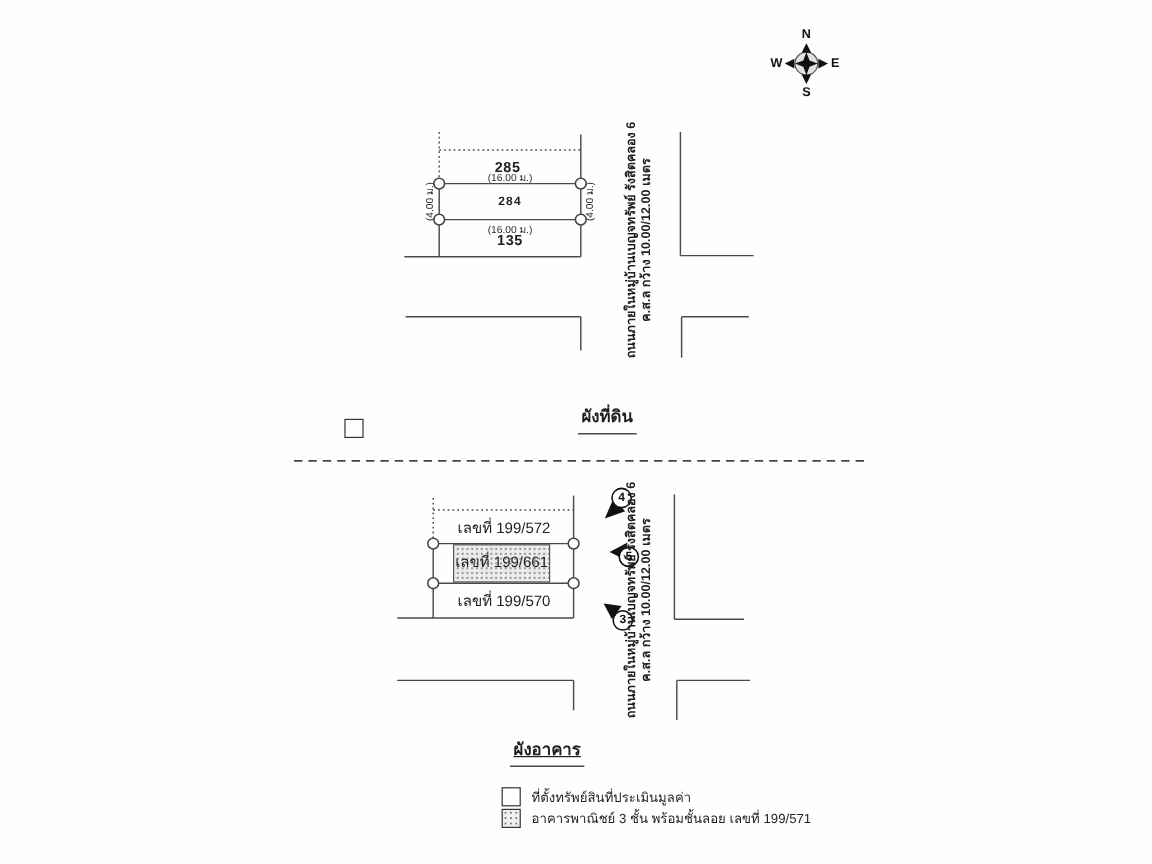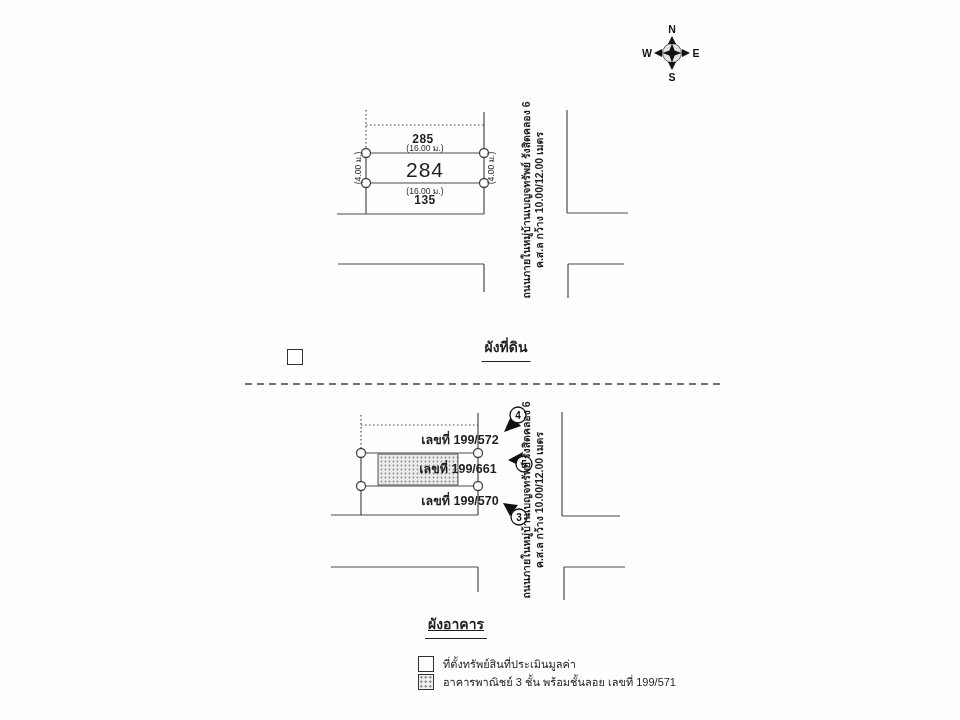--- a/index.html
+++ b/index.html
@@ -4,23 +4,23 @@
 <style>
   html,body{margin:0;padding:0;background:#fff;}
   .page{
     position:relative;width:960px;height:720px;background:#fffefe;
     font-family:"Liberation Sans",sans-serif;color:#1f1f1f;overflow:hidden;
   }
   svg.art{position:absolute;left:0;top:0;}
   .lbl{position:absolute;transform:translate(-50%,-50%);white-space:nowrap;line-height:1;}
   .rot{transform:translate(-50%,-50%) rotate(-90deg);}
   .plot-num{font-size:12px;font-weight:600;letter-spacing:.5px;}
-  .plot-num-big{font-size:21px;font-weight:400;letter-spacing:1px;}
+  .plot-num-big{font-size:10px;font-weight:700;letter-spacing:1px;}
   .dim{font-size:8.5px;color:#2a2a2a;}
-  .unit{font-size:12.5px;font-weight:700;margin-left:40px;}
+  .unit{font-size:12.5px;font-weight:400;}
   .roadlbl{
     position:absolute;width:200px;text-align:center;
     font-size:10.5px;line-height:13px;font-weight:600;
     transform:rotate(-90deg);transform-origin:center;white-space:nowrap;
   }
   .title{
     position:absolute;transform:translate(-50%,-50%);
     font-size:14px;font-weight:bold;
     border-bottom:1.5px solid #1f1f1f;padding:0 3px 3px 3px;white-space:nowrap;
   }

